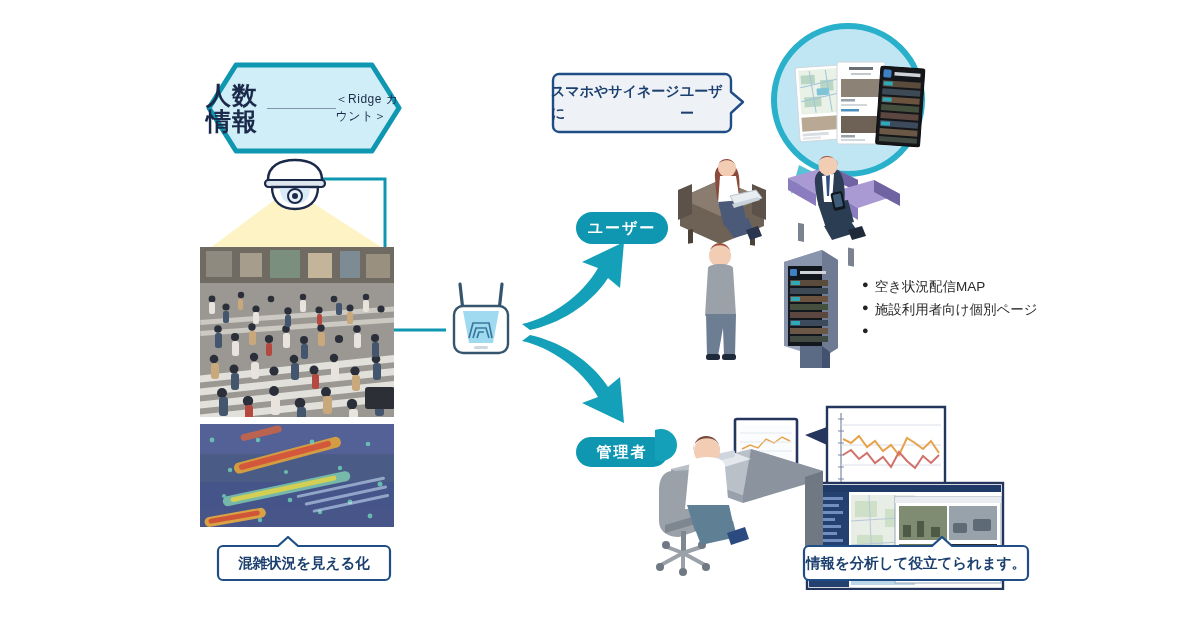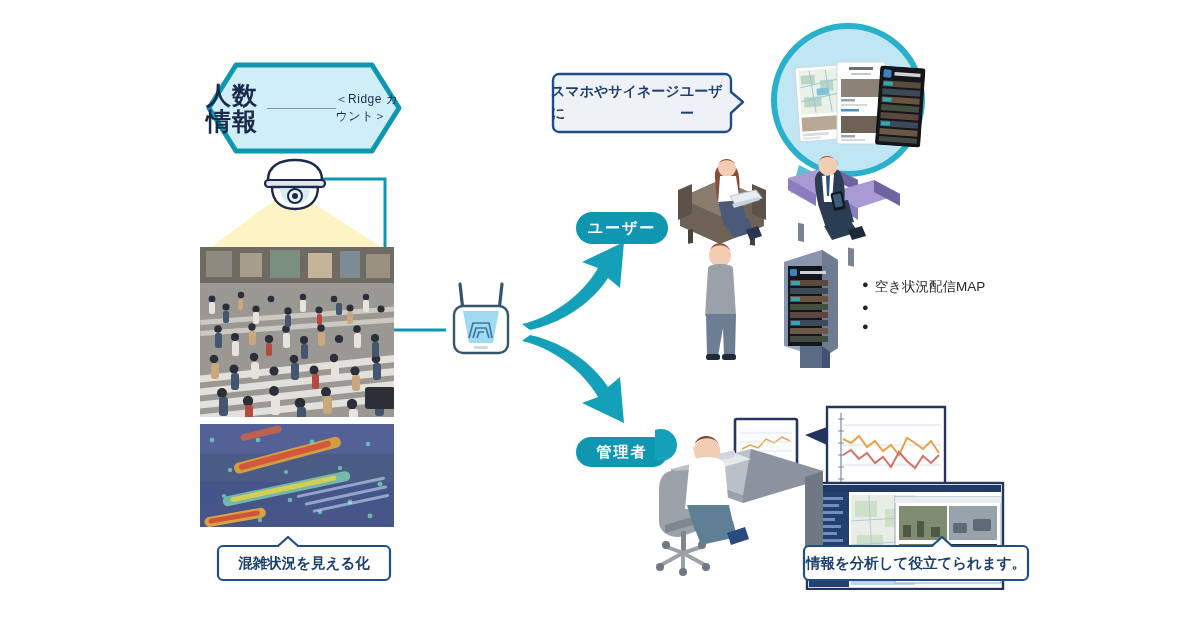--- a/index.html
+++ b/index.html
@@ -422,20 +422,21 @@
     </g>
   </svg>
 
   <div class="abs bullets">
     <div class="bitem">
       <span class="dot">●</span>
       <span>空き状況配信MAP</span>
     </div>
     <div class="bitem">
       <span class="dot">●</span>
+      <span>施設利用者向け個別ページ</span>
     </div>
     <div class="bitem">
       <span class="dot">●</span>
     </div>
   </div>
 
   <svg class="abs" style="left:655px;top:405px;width:390px;height:185px" viewBox="0 0 390 185">
 
     <circle cx="6" cy="40" r="16" fill="#13a0b8"></circle>
 

